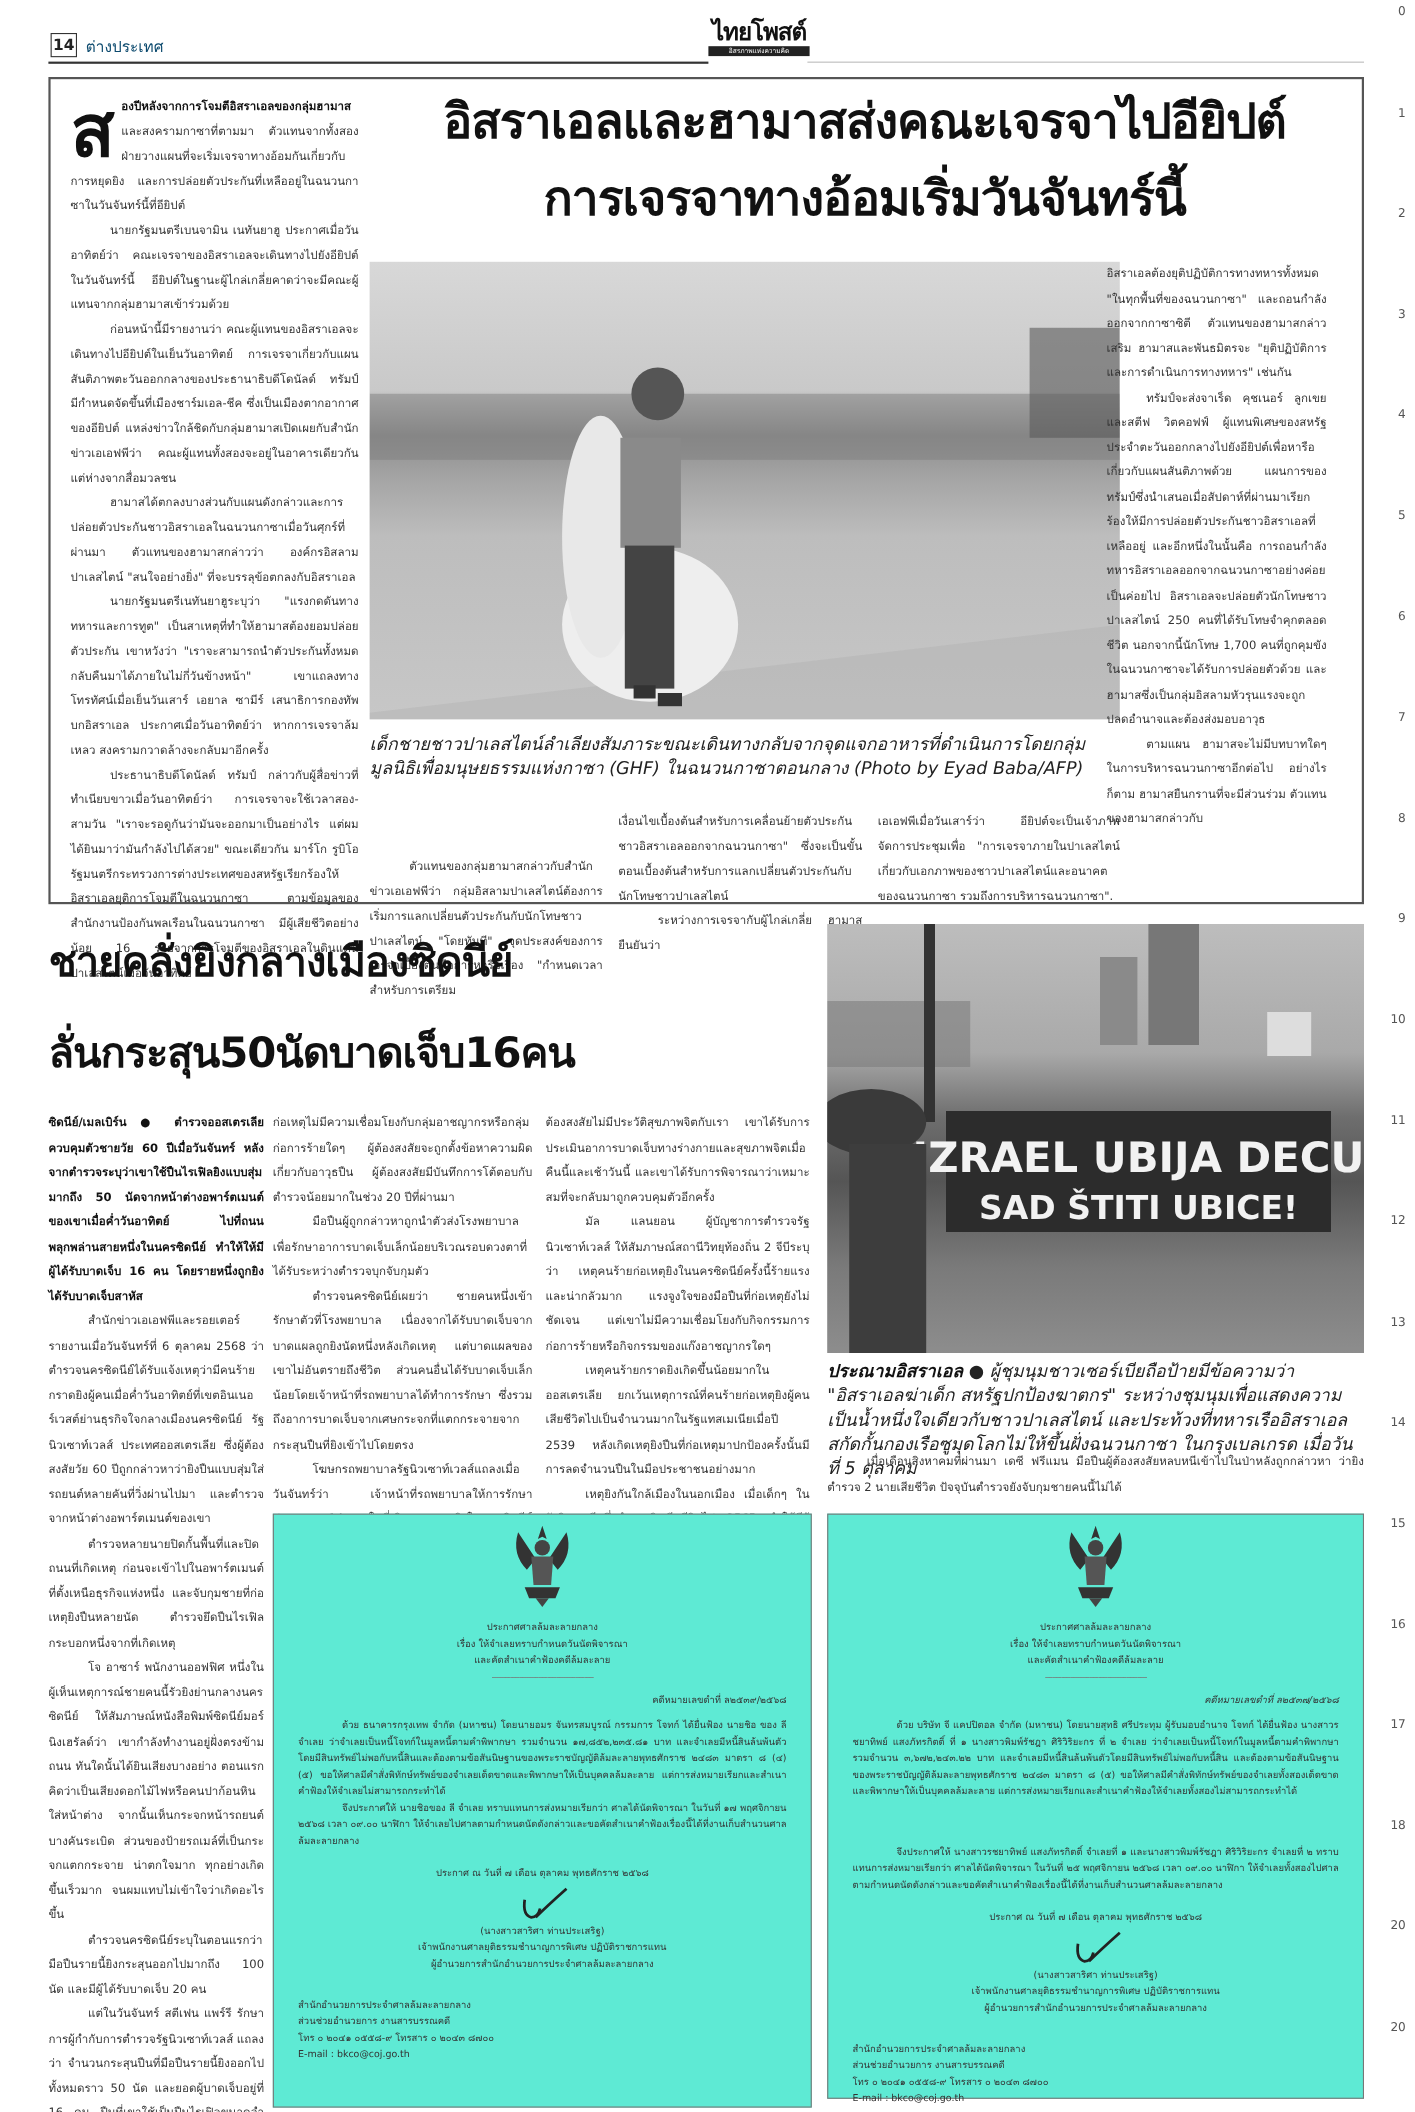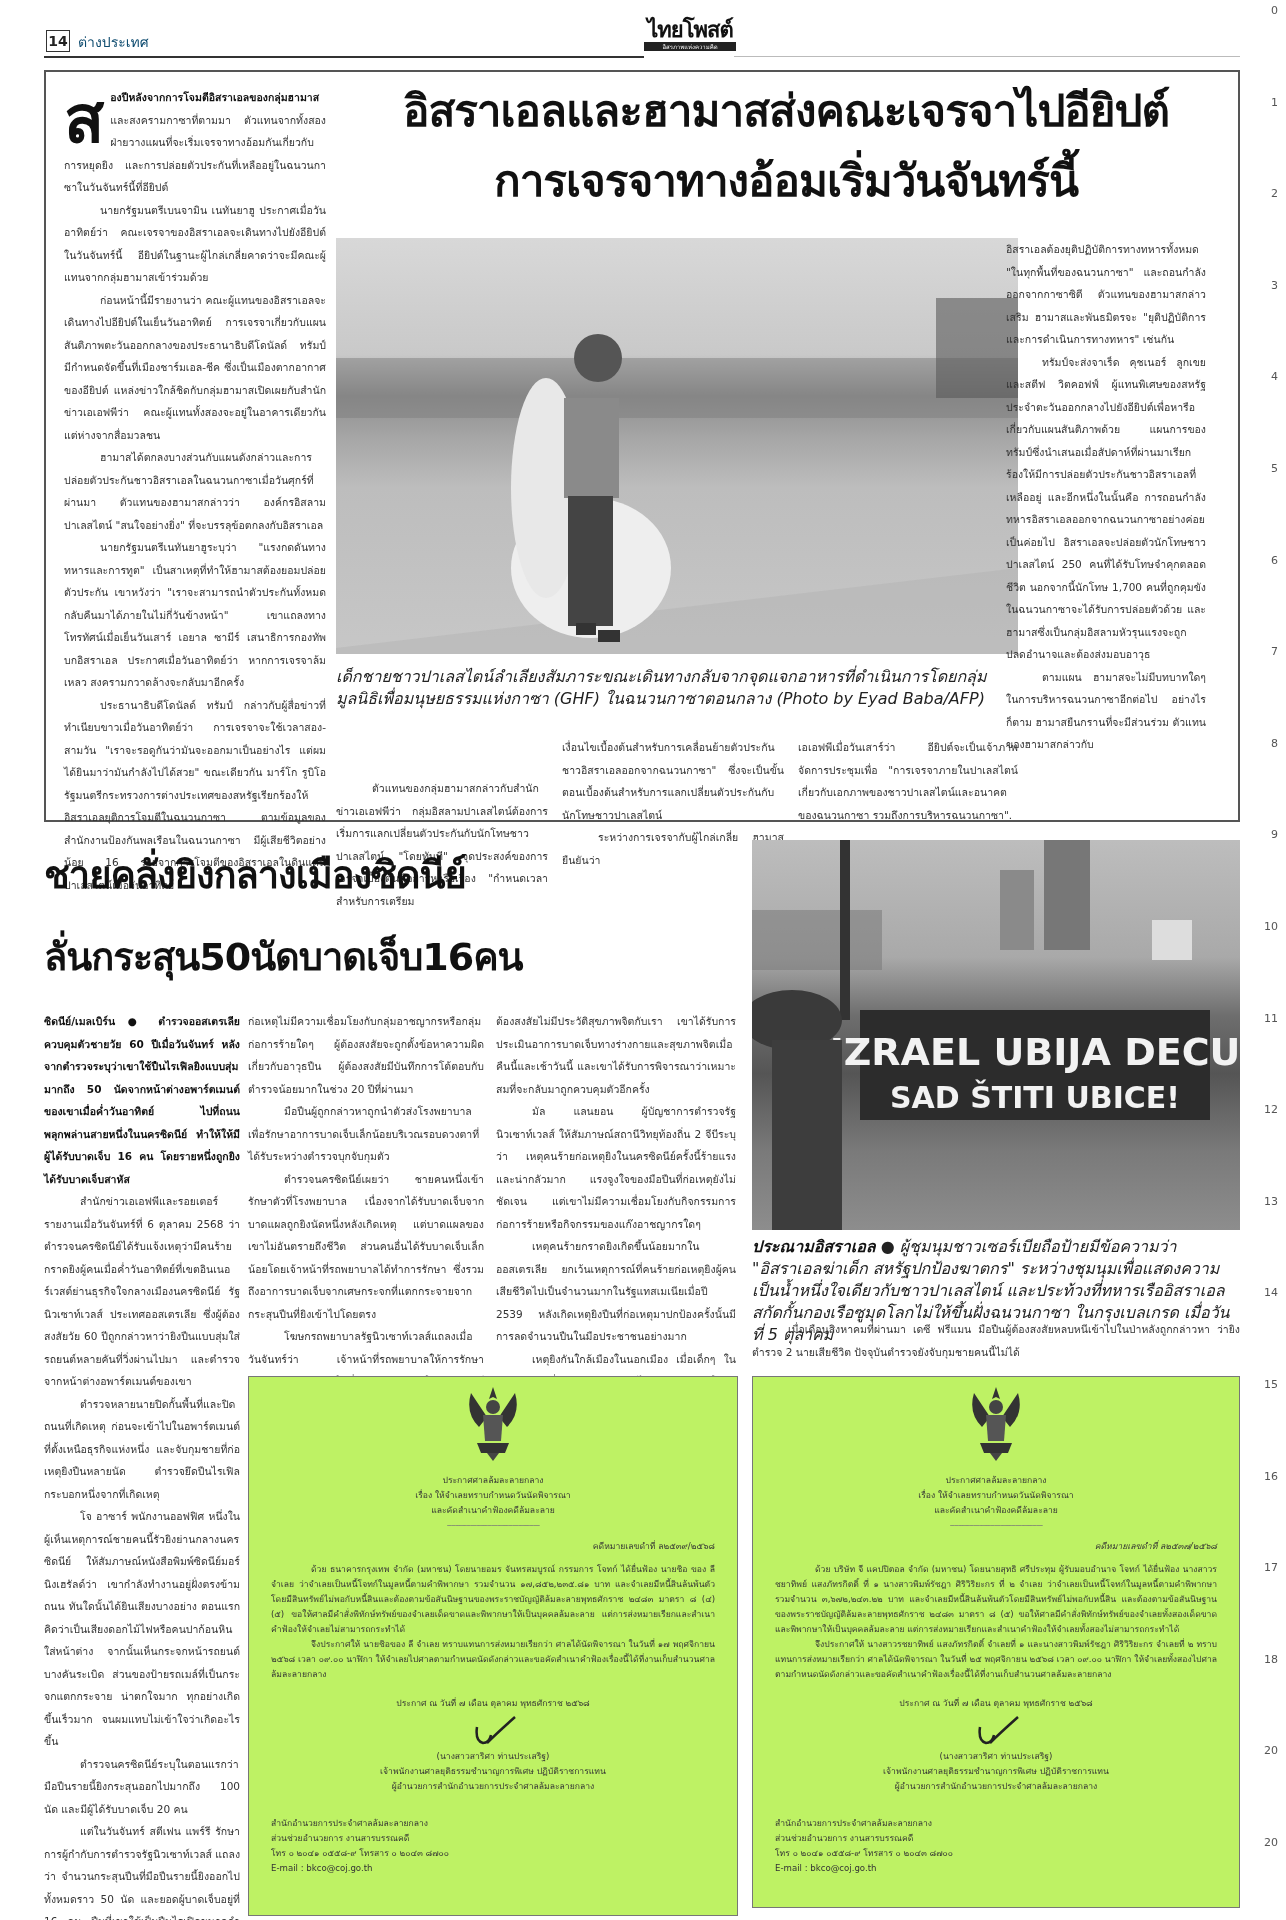--- a/index.html
+++ b/index.html
@@ -6,21 +6,21 @@
   html, body { width: 1286px; height: 1920px; background: #fff; overflow: hidden; }
   body { font-family: "DejaVu Sans", sans-serif; color: #222; position: relative; }
   .abs { position: absolute; }
   .txt { font-size: 10.5px; line-height: 22.5px; color: #333; text-align: justify; }
   .txt p { text-indent: 36px; }
   .txt p.noindent { text-indent: 0; }
   .bold { font-weight: bold; color: #111; }
   .caption { font-size: 16px; line-height: 22px; font-style: italic; color: #222; }
   .ruler-num { position: absolute; right: 8px; font-size: 11px; color: #555; font-family: "DejaVu Sans", sans-serif; }
   .headline { font-family: "DejaVu Sans", sans-serif; font-weight: bold; color: #111; letter-spacing: -1px; }
-  .notice { border: 1px solid #777; background: #bef264; }
+  .notice { border: 1px solid #777; background: #5eead4; }
   .notice .ntext { font-size: 8.6px; line-height: 15px; color: #333; }
   .center { text-align: center; }
 </style>
 </head>
 <body>
 
 <div class="abs" style="left:44px;top:26px;width:1196px;height:34px;">
   <div class="abs" style="left:2px;top:4px;width:24px;height:22px;border:1px solid #333;font-size:14px;font-weight:bold;text-align:center;line-height:20px;">14</div>
   <div class="abs" style="left:34px;top:5px;font-size:14px;font-weight:normal;color:#0c4a6e;">ต่างประเทศ</div>
   <div class="abs" style="left:0;top:30px;width:600px;height:2px;background:#333;"></div>
@@ -208,21 +208,21 @@
       <path d="M20 32 L40 32 L38 58 L22 58Z" fill="#555"></path>
       <path d="M14 60 L46 60 L42 70 L18 70Z" fill="#333"></path>
       <path d="M24 70 L30 78 L36 70Z" fill="#444"></path>
     </svg>
     <div class="ntext center" style="margin-top:10px;">ประกาศศาลล้มละลายกลาง</div>
     <div class="ntext center">เรื่อง  ให้จำเลยทราบกำหนดวันนัดพิจารณา</div>
     <div class="ntext center">และคัดสำเนาคำฟ้องคดีล้มละลาย</div>
     <div class="ntext center" style="color:#777;letter-spacing:-1px;">--------------------------------------------</div>
     <div class="ntext" style="text-align:right;margin-top:6px;font-style:italic;">คดีหมายเลขดำที่ ล๒๕๓๗/๒๕๖๘</div>
     <div class="ntext" style="text-indent:40px;text-align:justify;margin-top:8px;">ด้วย บริษัท จี แคปปิตอล จำกัด (มหาชน) โดยนายสุทธิ ศรีประทุม ผู้รับมอบอำนาจ โจทก์ ได้ยื่นฟ้อง นางสาวรชยาทิพย์ แสงภัทรกิตติ์ ที่ ๑ นางสาวพิมพ์รัชฎา ศิริวิริยะกร ที่ ๒ จำเลย ว่าจำเลยเป็นหนี้โจทก์ในมูลหนี้ตามคำพิพากษา รวมจำนวน ๓,๖๗๒,๒๔๓.๒๒ บาท และจำเลยมีหนี้สินล้นพ้นตัวโดยมีสินทรัพย์ไม่พอกับหนี้สิน และต้องตามข้อสันนิษฐานของพระราชบัญญัติล้มละลายพุทธศักราช ๒๔๘๓ มาตรา ๘ (๕) ขอให้ศาลมีคำสั่งพิทักษ์ทรัพย์ของจำเลยทั้งสองเด็ดขาดและพิพากษาให้เป็นบุคคลล้มละลาย แต่การส่งหมายเรียกและสำเนาคำฟ้องให้จำเลยทั้งสองไม่สามารถกระทำได้</div>
-    <div class="ntext" style="text-indent:40px;text-align:justify;">จึงประกาศให้ นางสาวรชยาทิพย์ แสงภัทรกิตติ์ จำเลยที่ ๑ และนางสาวพิมพ์รัชฎา ศิริวิริยะกร จำเลยที่ ๒ ทราบแทนการส่งหมายเรียกว่า ศาลได้นัดพิจารณา ในวันที่ ๒๕ พฤศจิกายน ๒๕๖๘ เวลา ๐๙.๐๐ นาฬิกา ให้จำเลยทั้งสองไปศาลตามกำหนดนัดดังกล่าวและขอคัดสำเนาคำฟ้องเรื่องนี้ได้ที่งานเก็บสำนวนศาลล้มละลายกลาง</div>
+    <div class="ntext" style="text-indent:40px;text-align:justify;margin-top:40px;">จึงประกาศให้ นางสาวรชยาทิพย์ แสงภัทรกิตติ์ จำเลยที่ ๑ และนางสาวพิมพ์รัชฎา ศิริวิริยะกร จำเลยที่ ๒ ทราบแทนการส่งหมายเรียกว่า ศาลได้นัดพิจารณา ในวันที่ ๒๕ พฤศจิกายน ๒๕๖๘ เวลา ๐๙.๐๐ นาฬิกา ให้จำเลยทั้งสองไปศาลตามกำหนดนัดดังกล่าวและขอคัดสำเนาคำฟ้องเรื่องนี้ได้ที่งานเก็บสำนวนศาลล้มละลายกลาง</div>
     <div class="ntext center" style="margin-top:14px;">ประกาศ ณ วันที่ ๗ เดือน ตุลาคม พุทธศักราช ๒๕๖๘</div>
     <svg width="60" height="36" viewBox="0 0 60 36" style="display:block;margin:2px auto 0;">
       <path d="M14 14 Q12 28 20 30 Q26 30 28 22 M24 30 Q34 20 52 4" stroke="#222" stroke-width="2.5" fill="none"></path>
     </svg>
     <div class="ntext center">(นางสาวสาริศา ท่านประเสริฐ)</div>
     <div class="ntext center">เจ้าพนักงานศาลยุติธรรมชำนาญการพิเศษ  ปฏิบัติราชการแทน</div>
     <div class="ntext center">ผู้อำนวยการสำนักอำนวยการประจำศาลล้มละลายกลาง</div>
     <div class="ntext" style="margin-top:22px;">สำนักอำนวยการประจำศาลล้มละลายกลาง</div>
     <div class="ntext">ส่วนช่วยอำนวยการ งานสารบรรณคดี</div>
     <div class="ntext">โทร ๐ ๒๐๔๑ ๐๕๕๘-๙     โทรสาร ๐ ๒๐๔๓ ๘๗๐๐</div>

